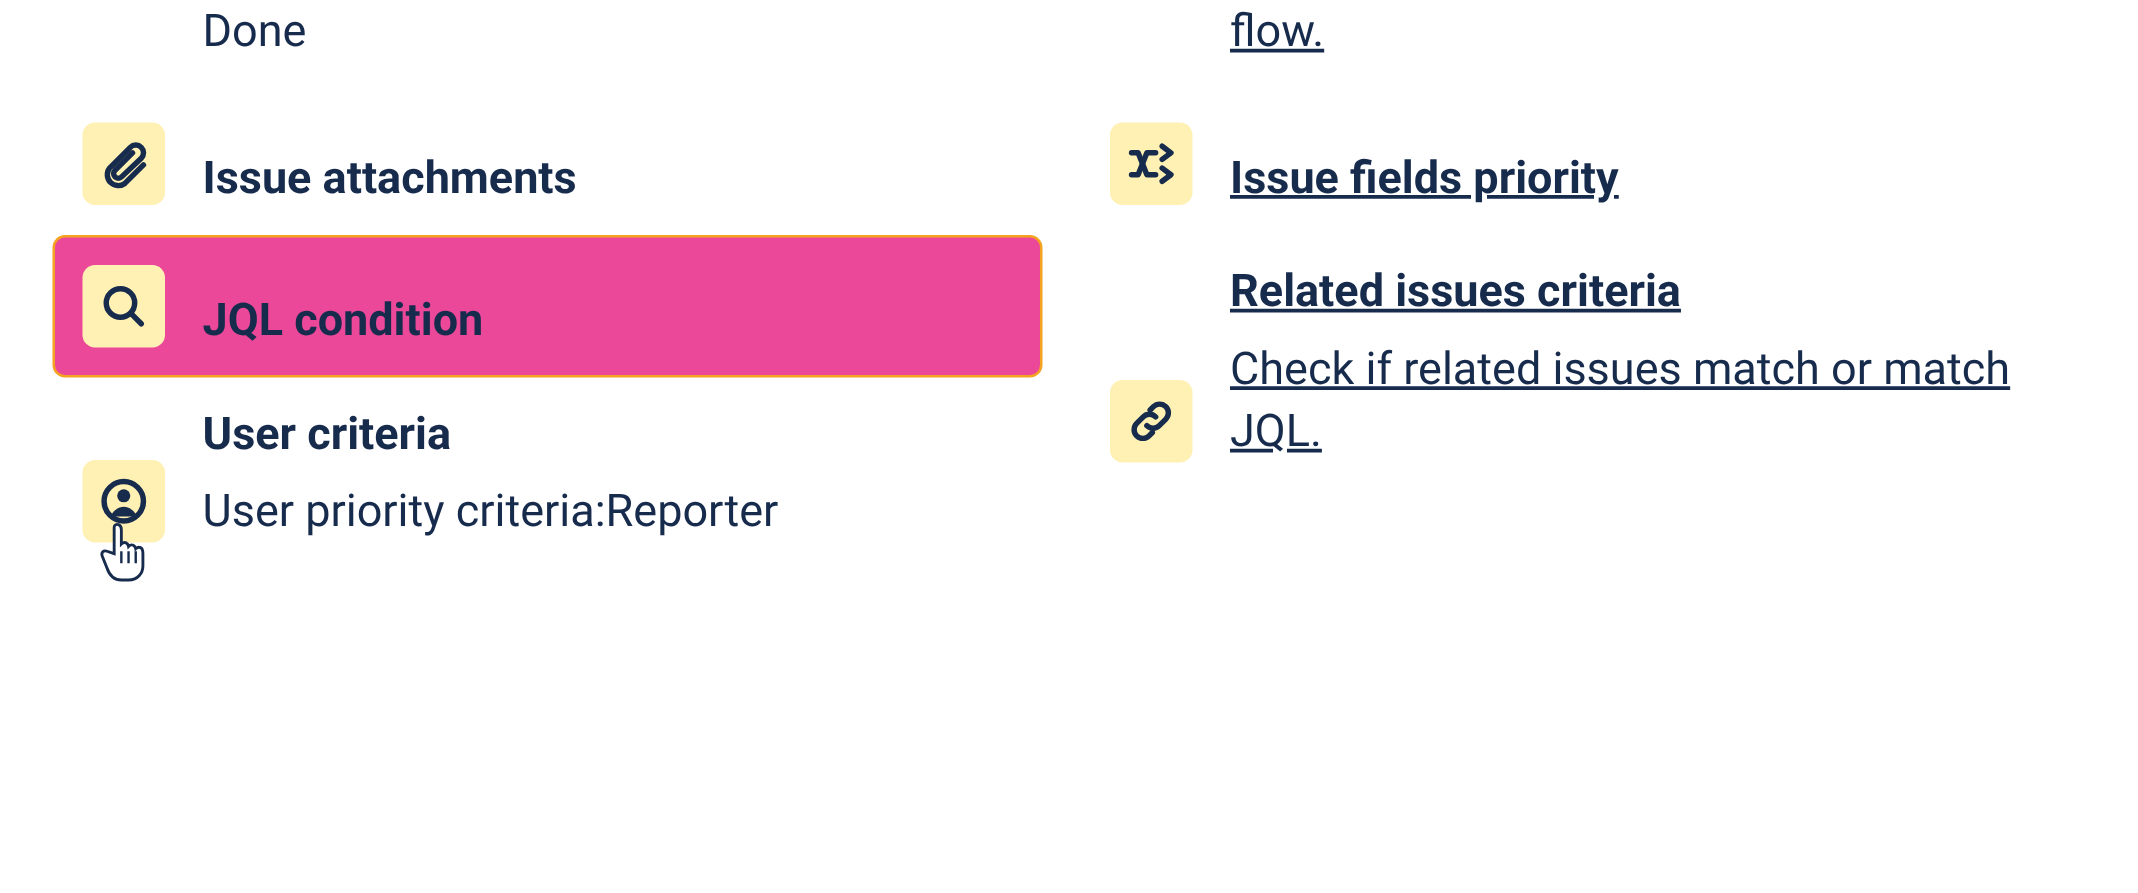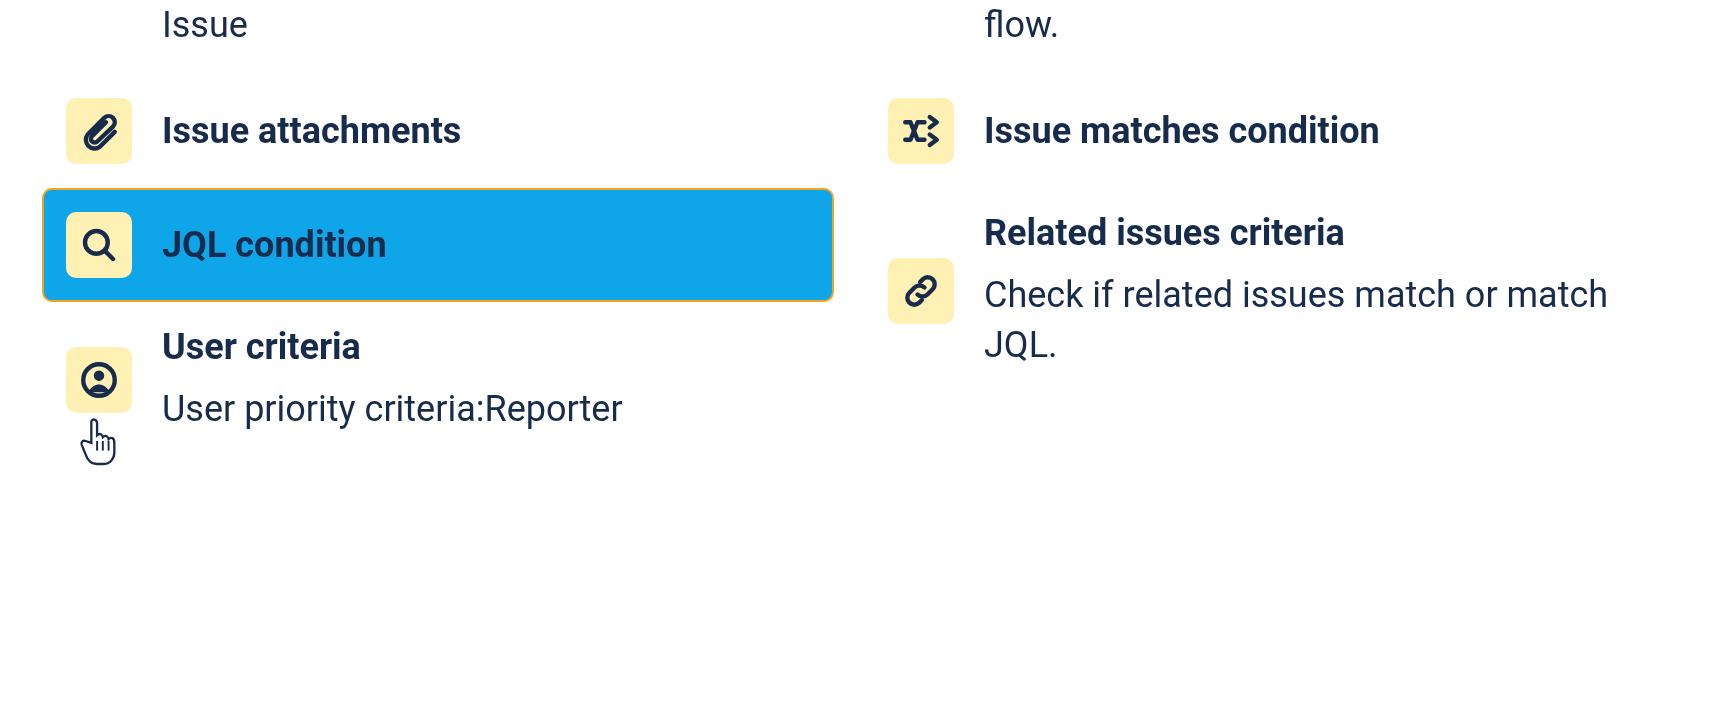--- a/index.html
+++ b/index.html
@@ -18,29 +18,29 @@
     padding: 0;
   }
   .column {
     flex: 0 0 auto;
     width: 800px;
     display: flex;
     flex-direction: column;
   }
   .item {
     display: flex;
-    align-items: center;
+    align-items: flex-end;
     gap: 30px;
     padding: 24px 30px 24px 24px;
     border-radius: 10px;
     cursor: pointer;
     position: relative;
   }
   .item.selected {
-    background: #0ea5e9;
+    background: #ec4899;
     border: 2px solid #F4A321;
     padding: 22px 28px 22px 22px;
   }
   .icon-box {
     flex: 0 0 auto;
     width: 66px;
     height: 66px;
     background: #FFF0B3;
     border-radius: 10px;
     display: flex;
@@ -89,35 +89,35 @@
     z-index: 50;
   }
   .cursor-img svg {
     width: 46px;
     height: 50px;
     fill: #fff;
     stroke: #172B4D;
     stroke-width: 1.2;
   }
   .col-left { width: 792px; }
-  .col-right { width: 792px; }
+  .col-right { width: 792px; text-decoration: underline; }
   .wrap {
     padding-left: 42px;
     padding-top: 0;
   }
 </style>
 </head>
 <body>
 
 <div class="wrap">
 <div class="columns">
 
   <div class="column col-left">
     <div class="partial-top">
-      <div class="desc">Issue</div>
+      <div class="desc">Done</div>
     </div>
 
     <div class="item">
       <div class="icon-box">
         <svg viewBox="0 0 24 24">
               <path d="M21 12.5l-8.5 8.5a5 5 0 0 1-7-7l9.5-9.5a3.5 3.5 0 0 1 5 5L11 18a2 2 0 0 1-3-3l8-8"></path>
             </svg>
       </div>
       <div class="body">
         <div class="title">Issue attachments</div>
@@ -159,21 +159,21 @@
     <div class="item">
       <div class="icon-box">
         <svg viewBox="0 0 24 24">
               <path d="M3 7h3l4 10h4"></path>
               <path d="M3 17h3l4-10h4"></path>
               <path d="M17 4l4 3-4 3"></path>
               <path d="M17 14l4 3-4 3"></path>
             </svg>
       </div>
       <div class="body">
-        <div class="title">Issue matches condition</div>
+        <div class="title">Issue fields priority</div>
       </div>
     </div>
 
     <div class="item">
       <div class="icon-box">
         <svg viewBox="0 0 24 24">
               <path d="M10 14a4 4 0 0 0 5.66 0l3-3a4 4 0 0 0-5.66-5.66l-1.5 1.5"></path>
               <path d="M14 10a4 4 0 0 0-5.66 0l-3 3a4 4 0 0 0 5.66 5.66l1.5-1.5"></path>
             </svg>
       </div>

